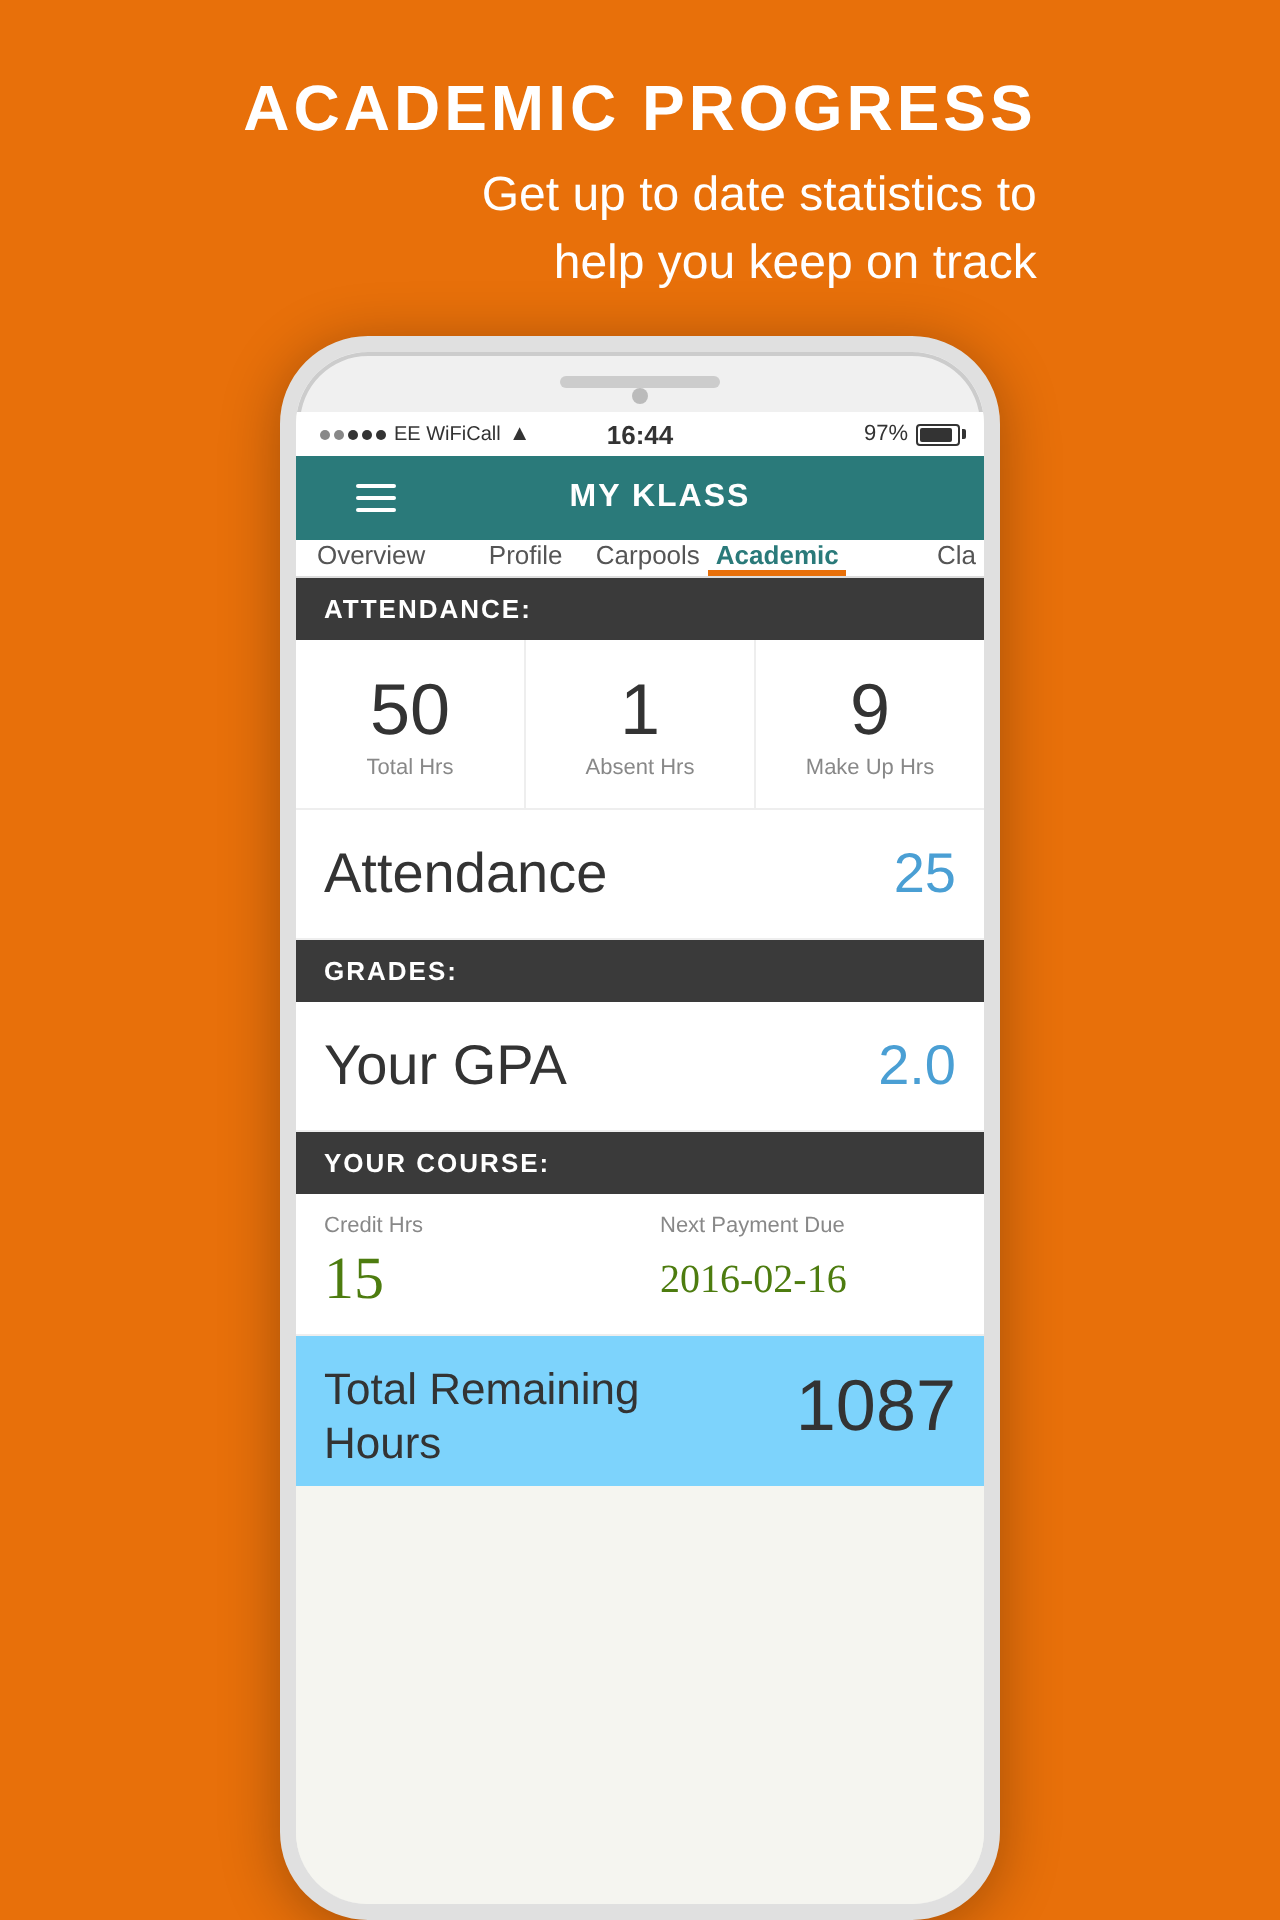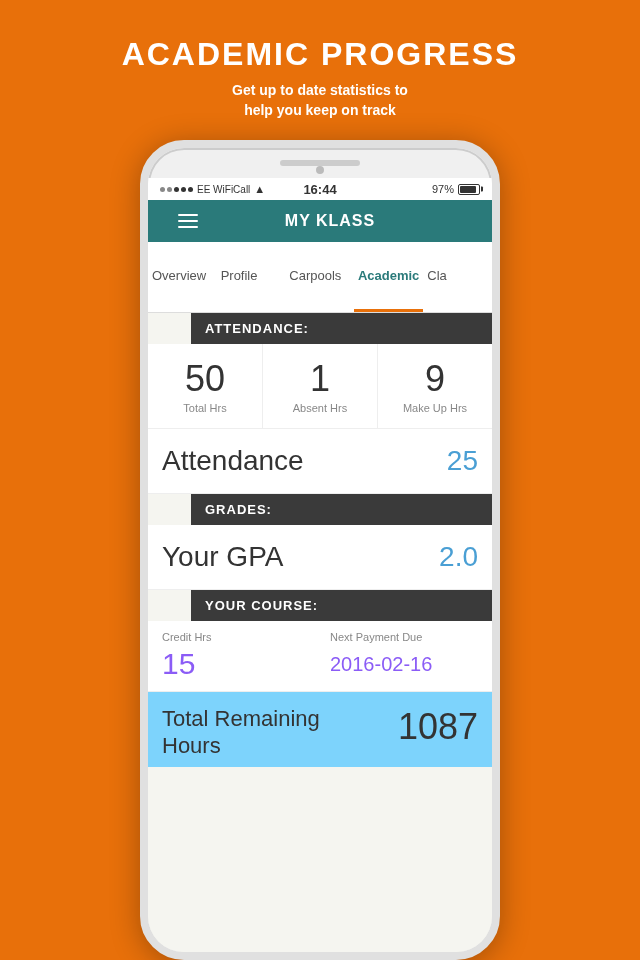--- a/index.html
+++ b/index.html
@@ -24,24 +24,25 @@
     .header-title {
       color: white;
       font-size: 32px;
       font-weight: 700;
       letter-spacing: 2px;
       text-transform: uppercase;
     }
 
     .header-subtitle {
       color: white;
-      font-size: 14px;
-      font-weight: 700;
+      font-size: 24px;
+      font-weight: 400;
       line-height: 1.4;
       margin-top: 8px;
+      text-align: right;
     }
 
     .phone-wrapper {
       width: 360px;
       height: 928px;
       background: #f0f0f0;
       border-radius: 44px;
       border: 8px solid #e0e0e0;
       box-shadow: 0 4px 30px rgba(0,0,0,0.3), inset 0 0 0 2px #ccc;
       overflow: hidden;
@@ -178,22 +179,22 @@
     
     .tabs {
       background: white;
       display: flex;
       border-bottom: 1px solid #ddd;
       overflow-x: hidden;
     }
 
     .tab {
       flex: 1;
-      padding: 26px 4px;
-      text-align: left;
+      padding: 0 4px;
+      text-align: right;
       font-size: 13px;
       color: #555;
       cursor: pointer;
       white-space: nowrap;
       border-bottom: 3px solid transparent;
     }
 
     .tab.active {
       color: #2a7a7a;
       border-bottom: 3px solid #E8700A;
@@ -211,21 +212,20 @@
       background: #f5f5f0;
     }
 
     .section-header {
       background: #3a3a3a;
       color: white;
       font-size: 13px;
       font-weight: 700;
       letter-spacing: 1px;
       padding: 8px 14px;
-      margin-left: 43px;
     }
 
     .attendance-stats {
       background: white;
       display: flex;
       border-bottom: 1px solid #eee;
     }
 
     .stat-item {
       flex: 1;
@@ -283,21 +283,22 @@
 
     .course-field-label {
       font-size: 11px;
       color: #888;
       margin-bottom: 4px;
     }
 
     .course-field-value {
       font-size: 30px;
       font-weight: 300;
-      color: #8b5cf6;
+      color: #4d7c0f;
+      font-family: Liberation Serif, serif;
     }
 
     .total-remaining {
       background: #7dd3fc;
       padding: 14px 14px 8px;
       display: flex;
       justify-content: space-between;
       align-items: flex-start;
     }
 

